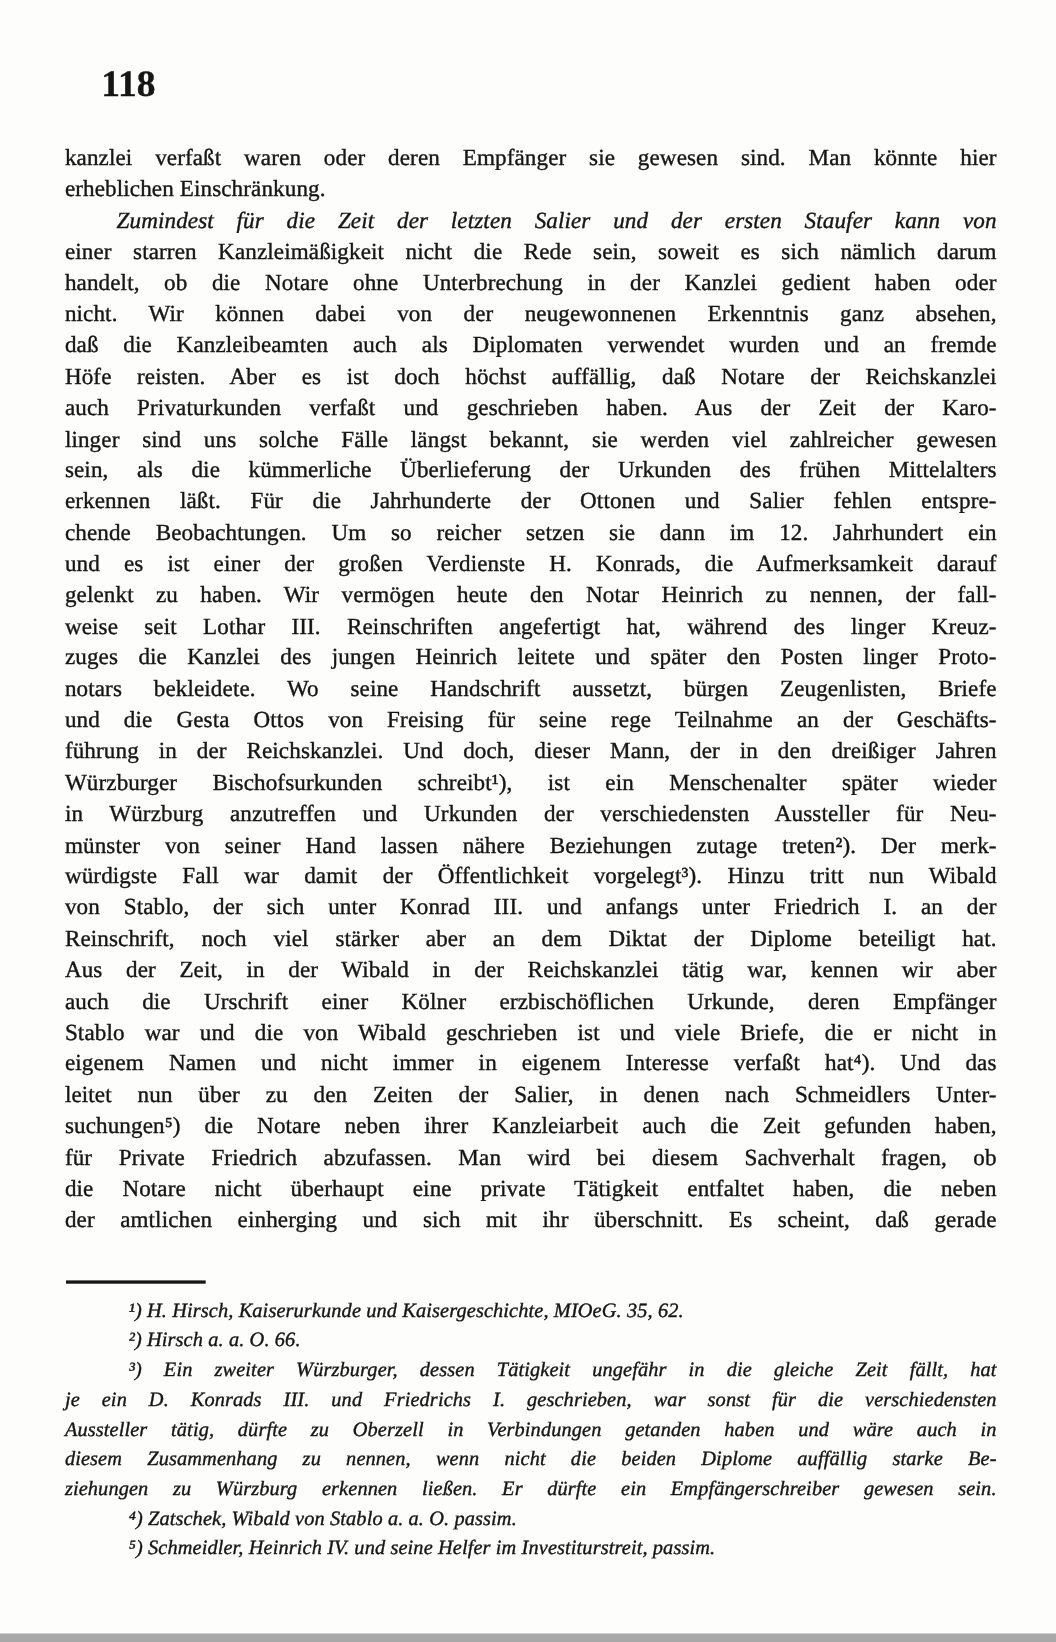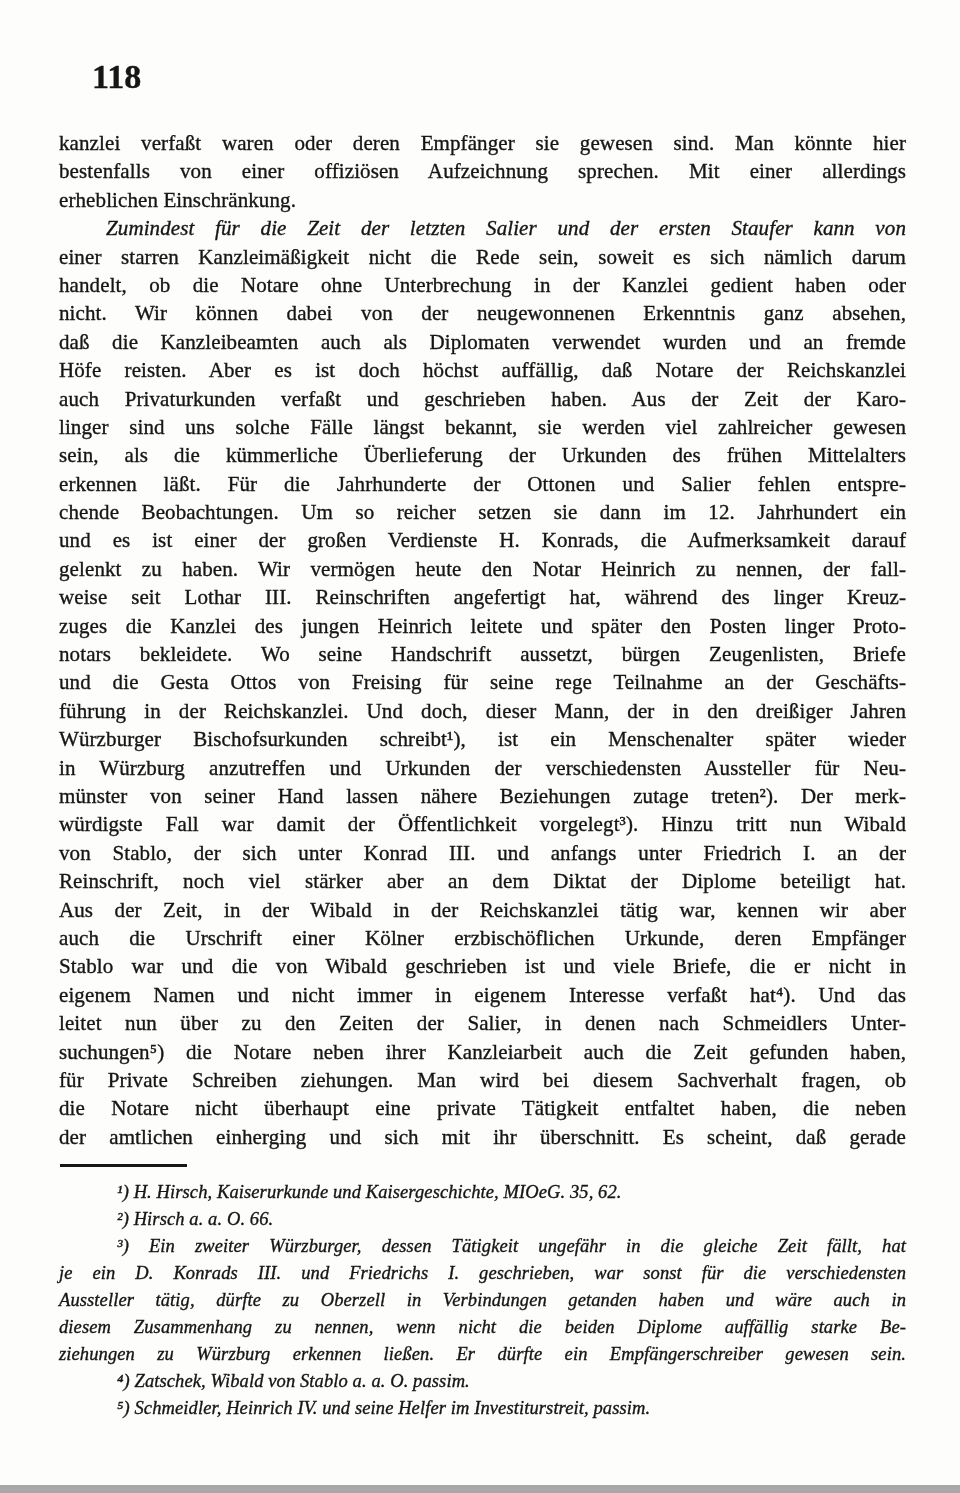--- a/index.html
+++ b/index.html
@@ -93,21 +93,20 @@
 </style>
 </head>
 <body>
 
 <div class="page">
 
   <div class="page-number">118</div>
 
   <div class="text-block">
     <div class="line">kanzlei verfaßt waren oder deren Empfänger sie gewesen sind. Man könnte hier</div>
-    <div class="line">bestenfalls von einer offiziösen Aufzeichnung sprechen. Mit einer allerdings</div>
     <div class="line para-end">erheblichen Einschränkung.</div>
     <div class="line indent">Zumindest für die Zeit der letzten Salier und der ersten Staufer kann von</div>
     <div class="line">einer starren Kanzleimäßigkeit nicht die Rede sein, soweit es sich nämlich darum</div>
     <div class="line">handelt, ob die Notare ohne Unterbrechung in der Kanzlei gedient haben oder</div>
     <div class="line">nicht.  Wir können dabei von der neugewonnenen Erkenntnis ganz absehen,</div>
     <div class="line">daß die Kanzleibeamten auch als Diplomaten verwendet wurden und an fremde</div>
     <div class="line">Höfe reisten.  Aber es ist doch höchst auffällig, daß Notare der Reichskanzlei</div>
     <div class="line">auch Privaturkunden verfaßt und geschrieben haben.  Aus der Zeit der Karo-</div>
     <div class="line">linger sind uns solche Fälle längst bekannt, sie werden viel zahlreicher gewesen</div>
     <div class="line">sein, als die kümmerliche Überlieferung der Urkunden des frühen Mittelalters</div>
@@ -125,21 +124,21 @@
     <div class="line">münster von seiner Hand lassen nähere Beziehungen zutage treten²).  Der merk-</div>
     <div class="line">würdigste Fall war damit der Öffentlichkeit vorgelegt³).  Hinzu tritt nun Wibald</div>
     <div class="line">von Stablo, der sich unter Konrad III. und anfangs unter Friedrich I. an der</div>
     <div class="line">Reinschrift, noch viel stärker aber an dem Diktat der Diplome beteiligt hat.</div>
     <div class="line">Aus der Zeit, in der Wibald in der Reichskanzlei tätig war, kennen wir aber</div>
     <div class="line">auch die Urschrift einer Kölner erzbischöflichen Urkunde, deren Empfänger</div>
     <div class="line">Stablo war und die von Wibald geschrieben ist und viele Briefe, die er nicht in</div>
     <div class="line">eigenem Namen und nicht immer in eigenem Interesse verfaßt hat⁴).  Und das</div>
     <div class="line">leitet nun über zu den Zeiten der Salier, in denen nach Schmeidlers Unter-</div>
     <div class="line">suchungen⁵) die Notare neben ihrer Kanzleiarbeit auch die Zeit gefunden haben,</div>
-    <div class="line">für Private Schreiben ziehungen. Man wird bei diesem Sachverhalt fragen, ob</div>
+    <div class="line">für Private Friedrich abzufassen. Man wird bei diesem Sachverhalt fragen, ob</div>
     <div class="line">die Notare nicht überhaupt eine private Tätigkeit entfaltet haben, die neben</div>
     <div class="line">der amtlichen einherging und sich mit ihr überschnitt.  Es scheint, daß gerade</div>
   </div>
 
   <div class="fn-rule"></div>
 
   <div class="fn-block">
     <div class="fn-line fn-indent fn-left">¹) H. Hirsch, Kaiserurkunde und Kaisergeschichte, MIOeG. 35, 62.</div>
     <div class="fn-line fn-indent fn-left">²) Hirsch a. a. O. 66.</div>
     <div class="fn-line fn-indent">³) Ein zweiter Würzburger, dessen Tätigkeit ungefähr in die gleiche Zeit fällt, hat</div>

